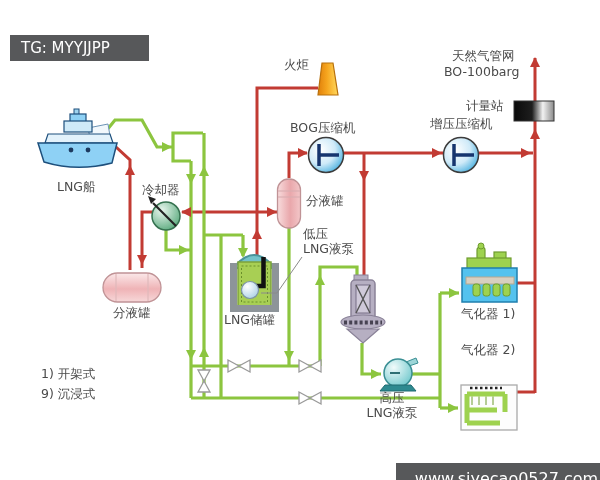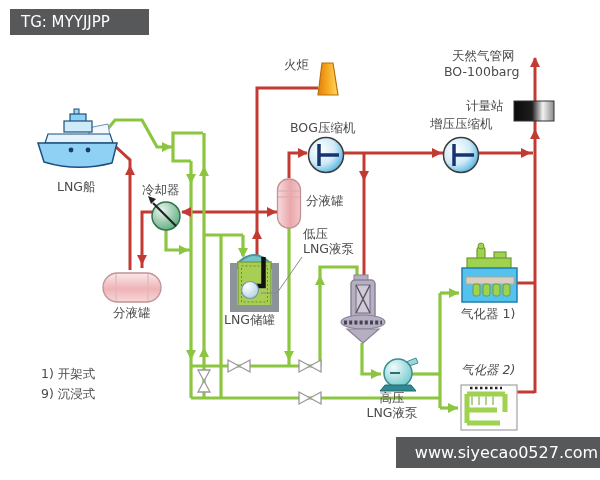--- a/index.html
+++ b/index.html
@@ -1,20 +1,20 @@
 <!DOCTYPE html>
 <html><head>
 <meta charset="utf-8">
 <style>
   html,body{margin:0;padding:0;background:#fff;}
   #stage{position:relative;width:600px;height:480px;background:#ffffff;overflow:hidden;
          font-family:"DejaVu Sans","Liberation Sans",sans-serif;}
   svg{position:absolute;left:0;top:0;}
   .label{position:absolute;font-size:12.5px;color:#4a4a4a;white-space:nowrap;line-height:15px;}
-  .banner{position:absolute;background:#57585a;color:#ffffff;}
+  .banner{position:absolute;background:#57585a;color:#ffffff;margin-top:26px;}
   #banner-top{left:10px;top:9px;width:128px;height:26px;font-size:15px;line-height:26px;padding-left:11px;}
   #banner-bottom{left:396px;top:437px;width:221px;height:31px;font-size:16px;line-height:31px;text-align:center;}
   .two-line{text-align:left;}
   .center{text-align:center;}
 </style>
 </head>
 <body>
 
 <div id="stage">
 
@@ -256,21 +256,21 @@
   <div class="label two-line" style="left:303px;top:226px;">
     <div>低压</div>
     <div>LNG液泵</div>
   </div>
 
   <div class="label" style="left:113px;top:305px;">分液罐</div>
   <div class="label" style="left:224px;top:312px;">LNG储罐</div>
 
 
   <div class="label" style="left:461px;top:306px;">气化器 1)</div>
-  <div class="label" style="left:461px;top:362px;font-style:italic;">气化器 2)</div>
+  <div class="label" style="left:461px;top:342px;">气化器 2)</div>
 
   <div class="label two-line center" style="left:356px;top:390px;width:72px;">
     <div>高压</div>
     <div>LNG液泵</div>
   </div>
 
   <div class="label" style="left:41px;top:366px;">1) 开架式</div>
   <div class="label" style="left:41px;top:386px;">9) 沉浸式</div>
 
   <div id="banner-top" class="banner">TG: MYYJJPP</div>

